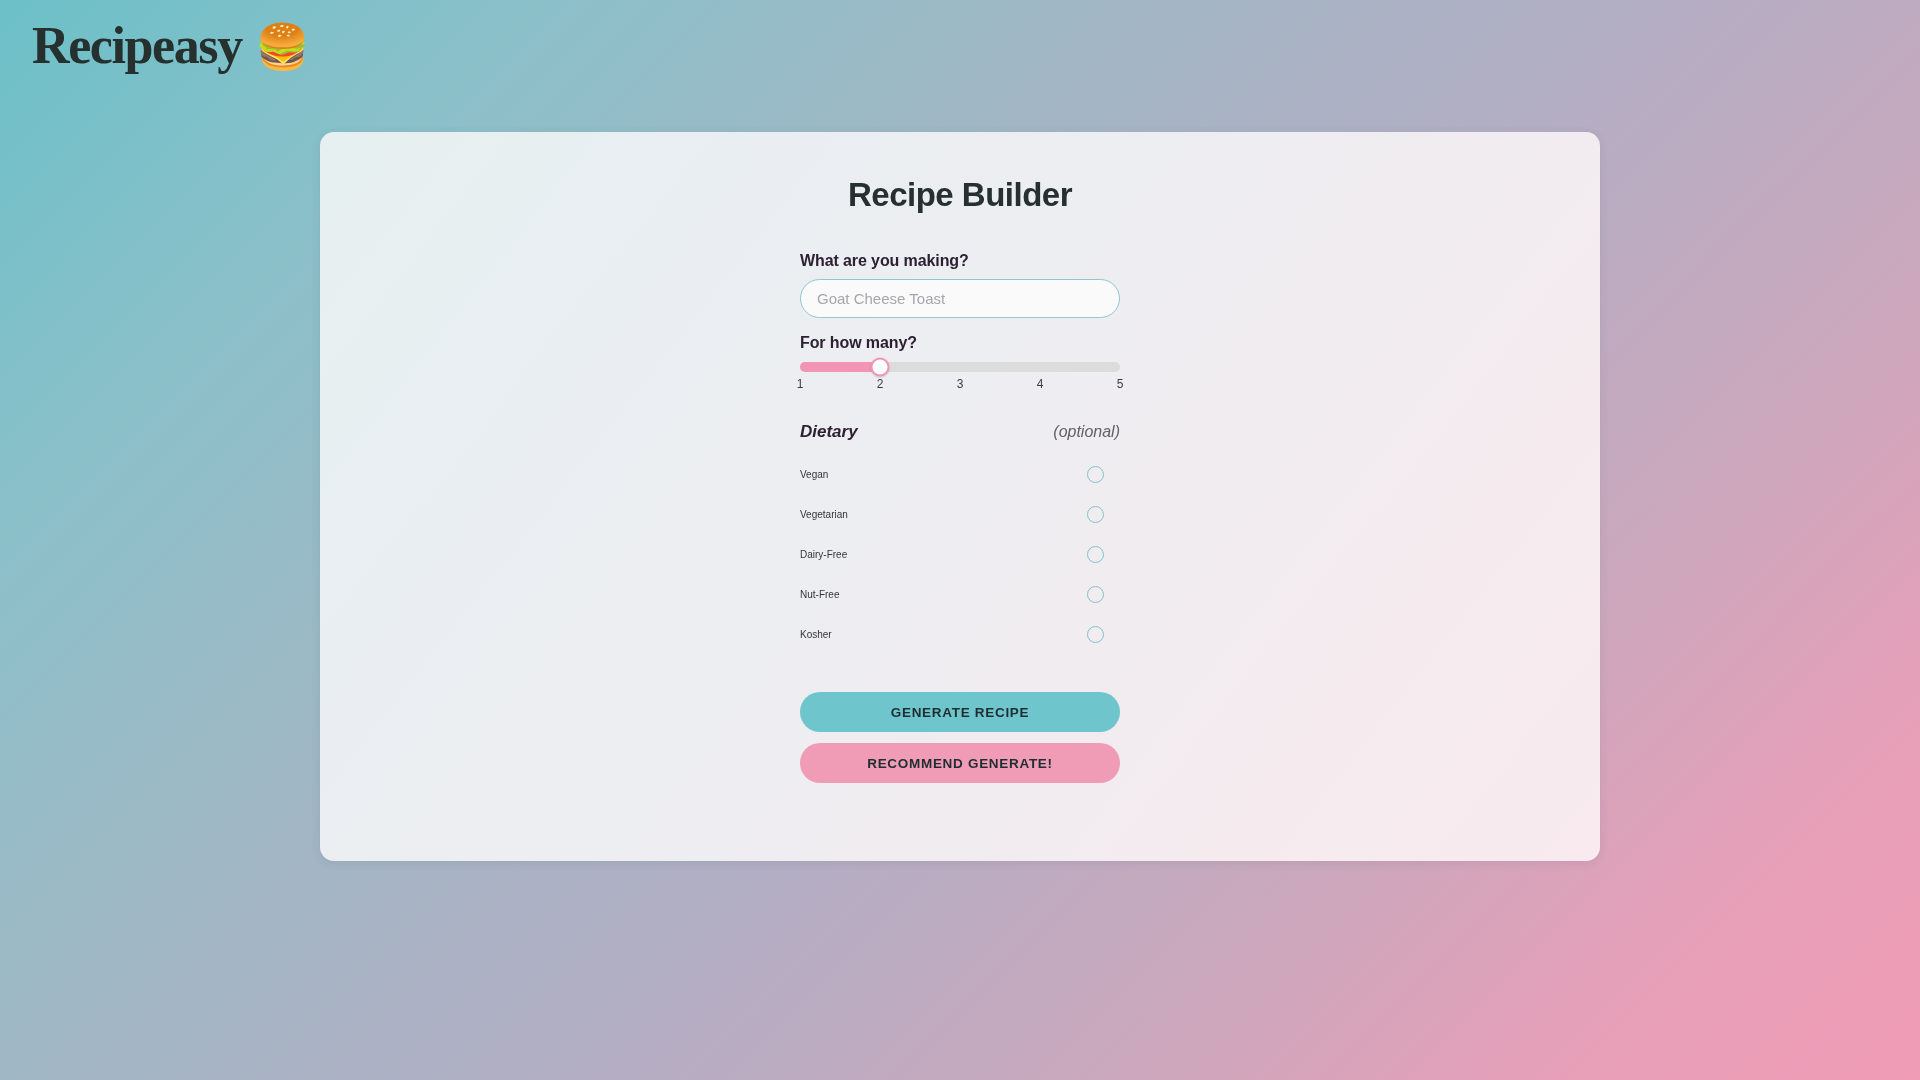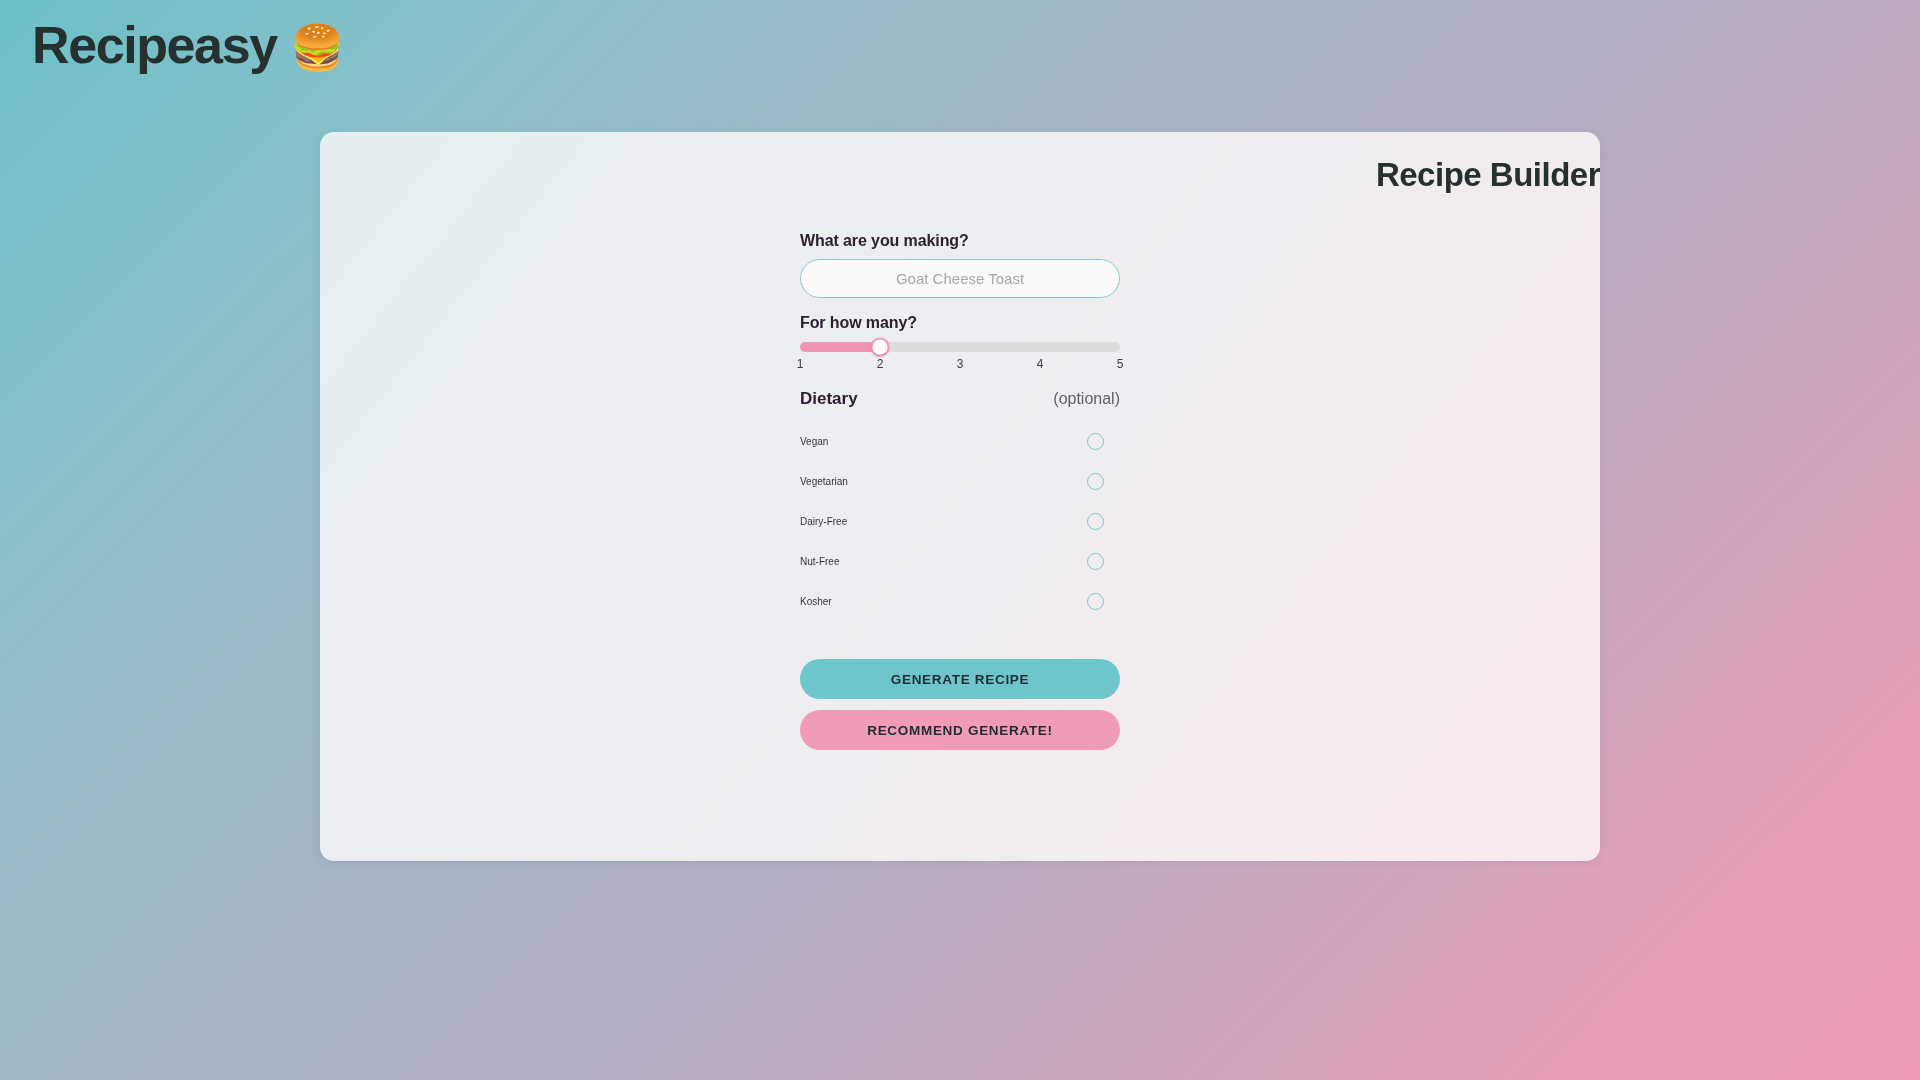--- a/index.html
+++ b/index.html
@@ -25,20 +25,21 @@
 
   
   .brand {
     position: absolute;
     left: 32px;
     top: 16px;
     display: flex;
     align-items: center;
     gap: 14px;
     user-select: none;
+    font-family: Liberation Serif, serif;
   }
   .brand-name {
     font-size: 52px;
     font-weight: 700;
     letter-spacing: -1.4px;
     color: #26312f;
     line-height: 1.15;
   }
   .brand-emoji {
     font-size: 44px;
@@ -59,26 +60,26 @@
         #e9eef2 22%,
         #edeef1 45%,
         #f1ecf0 65%,
         #f6ebef 84%,
         #f8eaee 100%);
     box-shadow: 0 2px 10px rgba(40,60,80,0.10);
     overflow: hidden;
   }
 
   .card-title {
-    text-align: right;
+    text-align: center;
     font-size: 33px;
     font-weight: 700;
     color: #26312f;
     letter-spacing: -0.5px;
-    margin-top: 24px;
+    margin-top: 44px;
   }
 
   
   .form {
     width: 320px;
     margin: 0 auto;
     margin-top: 38px;
   }
 
   .field-label {
@@ -94,21 +95,20 @@
     width: 320px;
     height: 39px;
     border-radius: 20px;
     border: 1px solid #8fc9cc;
     background: #fafafa;
     padding: 0 16px;
     font-family: "Liberation Sans", sans-serif;
     font-size: 15px;
     color: #3a3a3a;
     outline: none;
-    text-align: center;
   }
   .text-input::placeholder {
     color: #a6a6ab;
   }
 
   .spacer-sm { height: 16px; }
 
   
   .slider-wrap {
     position: relative;
@@ -152,21 +152,22 @@
     font-size: 12px;
     color: #3b3b44;
   }
 
   
   .dietary-head {
     display: flex;
     justify-content: space-between;
     align-items: baseline;
     width: 320px;
-    margin-top: 14px;
+    margin-top: 27px;
+    font-style: italic;
   }
   .dietary-title {
     font-size: 17px;
     font-weight: 700;
     color: #2e2033;
   }
   .dietary-optional {
     font-size: 16px;
     color: #60606a;
   }

